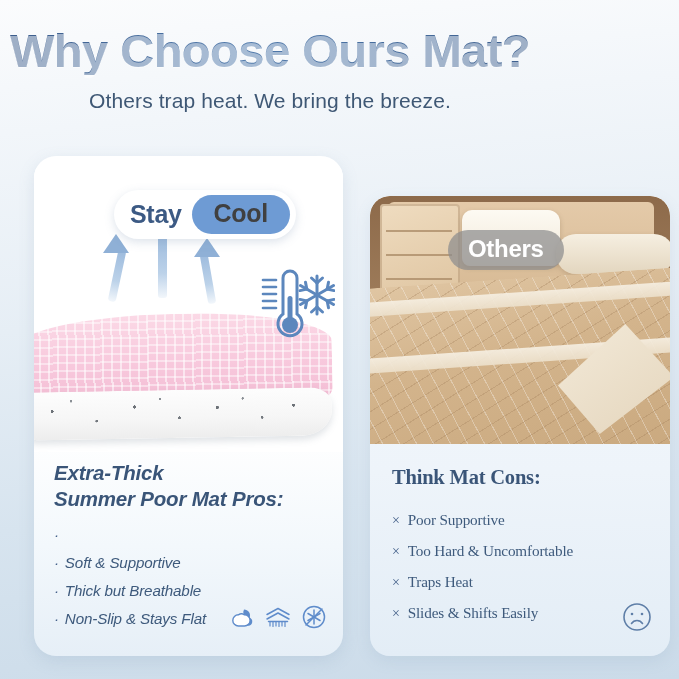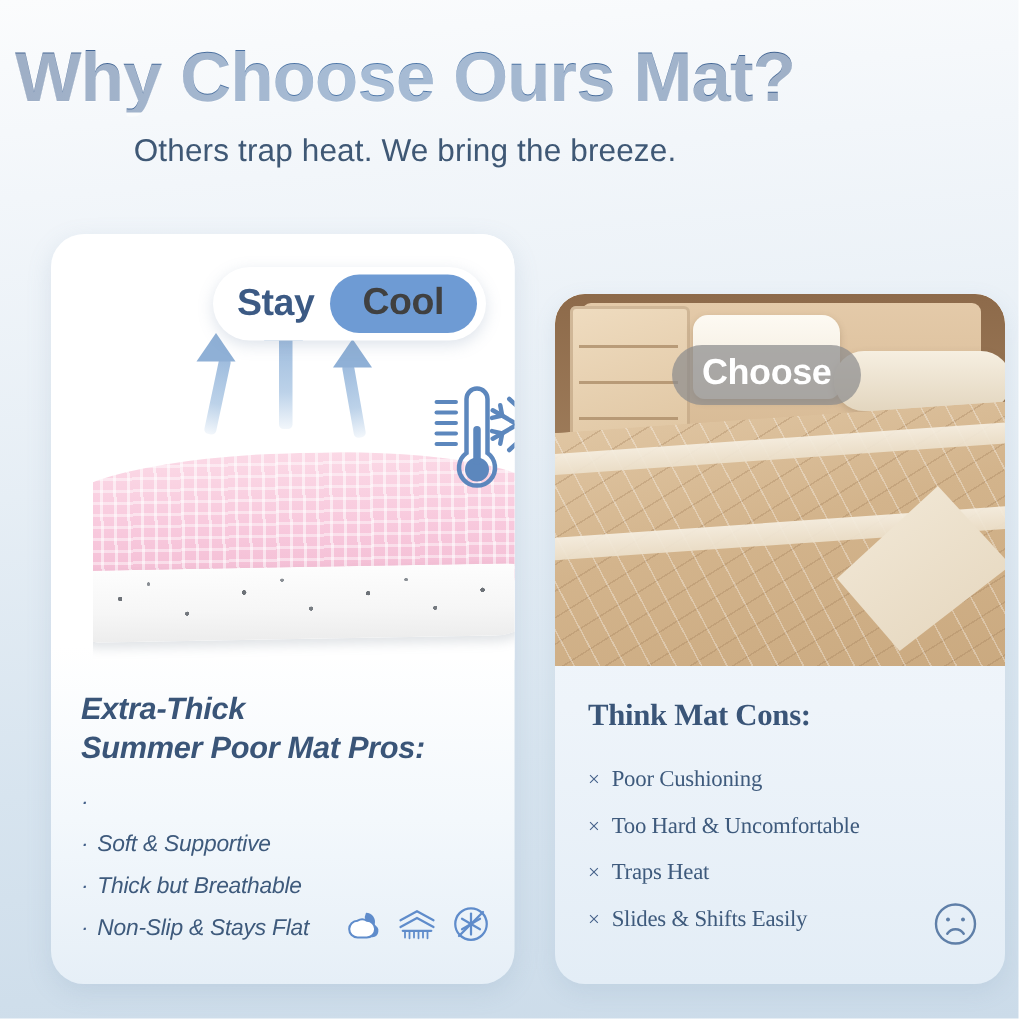--- a/index.html
+++ b/index.html
@@ -68,26 +68,25 @@
     height: 460px;
     background: linear-gradient(180deg, #f4f8fc 0%, #eef4fa 60%, #e3edf6 100%);
     border-radius: 20px;
     box-shadow: 0 5px 15px rgba(110,140,170,0.13);
     overflow: hidden;
   }
 
   
   .photo-left {
     position: absolute;
-    left: 0; top: 0;
+    left: 0; top: 12px;
     width: 309px;
     height: 284px;
     background: #ffffff;
     overflow: hidden;
-    margin-left: 28px;
   }
   .mat-top {
     position: absolute;
     left: -22px;
     top: 146px;
     width: 320px;
     height: 88px;
     background:
       repeating-linear-gradient(90deg, rgba(255,255,255,0.55) 0 2px, rgba(255,255,255,0) 2px 9px),
       repeating-linear-gradient(0deg, rgba(255,255,255,0.45) 0 2px, rgba(255,255,255,0) 2px 8px),
@@ -482,30 +481,30 @@
           <i style="top:74px"></i>
       </div>
       <div class="pr-pillow"></div>
       <div class="pr-bolster"></div>
       <div class="pr-bedbase"></div>
       <div class="pr-mat"></div>
       <div class="pr-stripe" style="left:-8px; top:96px; width:320px; height:14px;"></div>
       <div class="pr-stripe" style="left:-10px; top:152px; width:322px; height:15px;"></div>
       <div class="pr-fold"></div>
       <div class="badge-others">
-        <span>Choose</span>
+        <span>Others</span>
       </div>
     </div>
 
     <div class="text-right">
       <div class="cons-heading">Think Mat Cons:</div>
       <ul class="cons-list">
         <li>
           <span class="x">×</span>
-          <span>Poor Cushioning</span>
+          <span>Poor Supportive</span>
         </li>
         <li>
           <span class="x">×</span>
           <span>Too Hard &amp; Uncomfortable</span>
         </li>
         <li>
           <span class="x">×</span>
           <span>Traps Heat</span>
         </li>
         <li>

